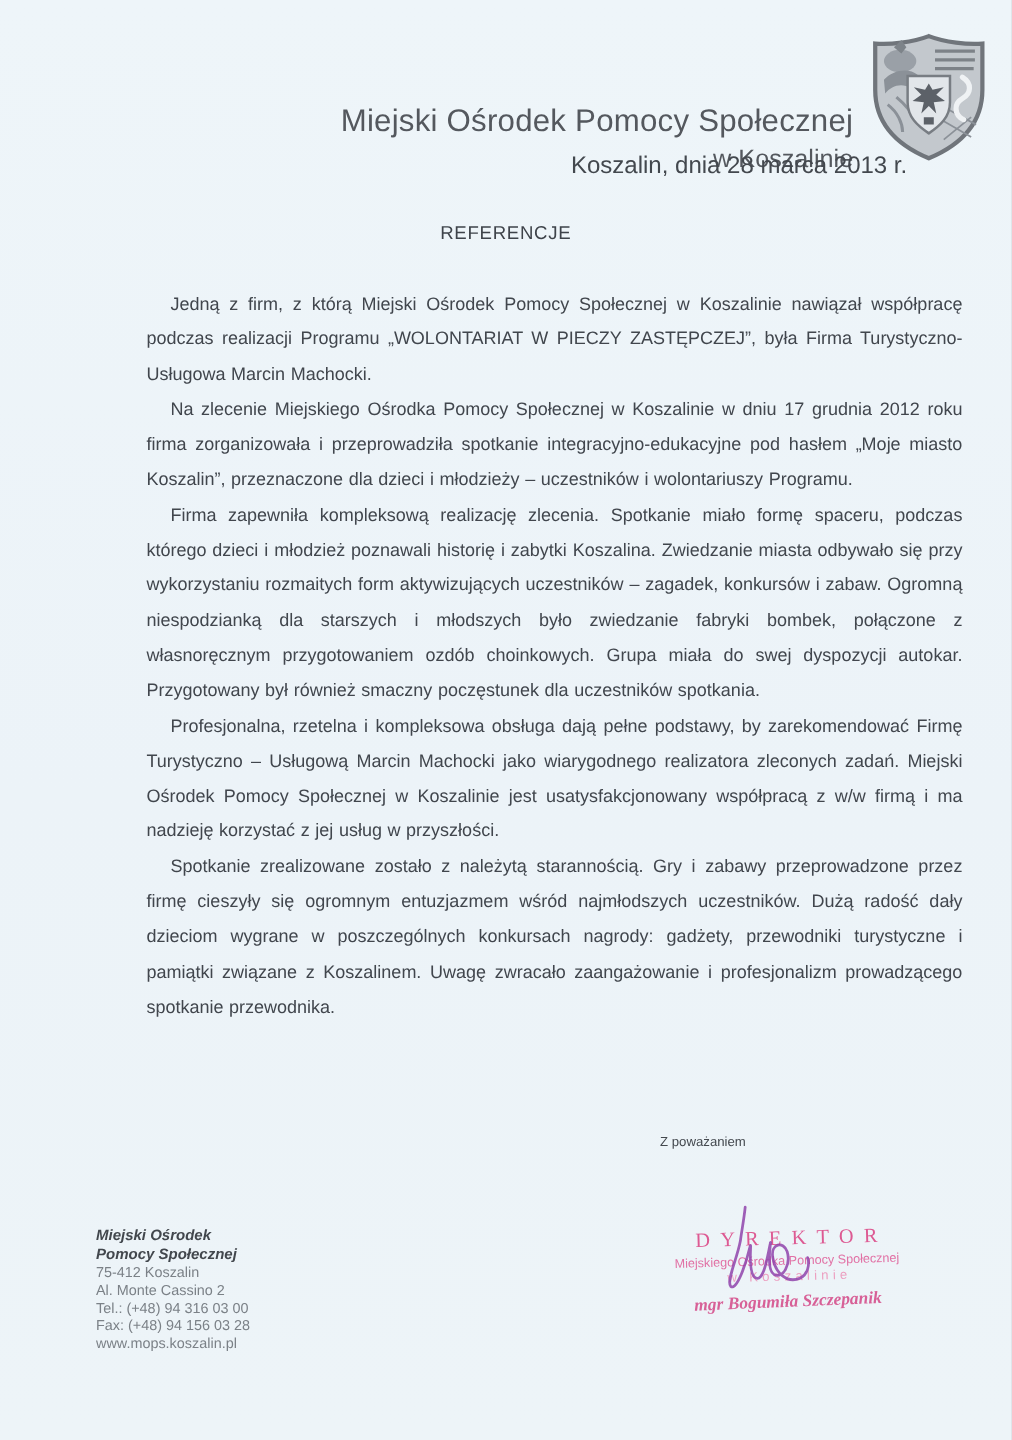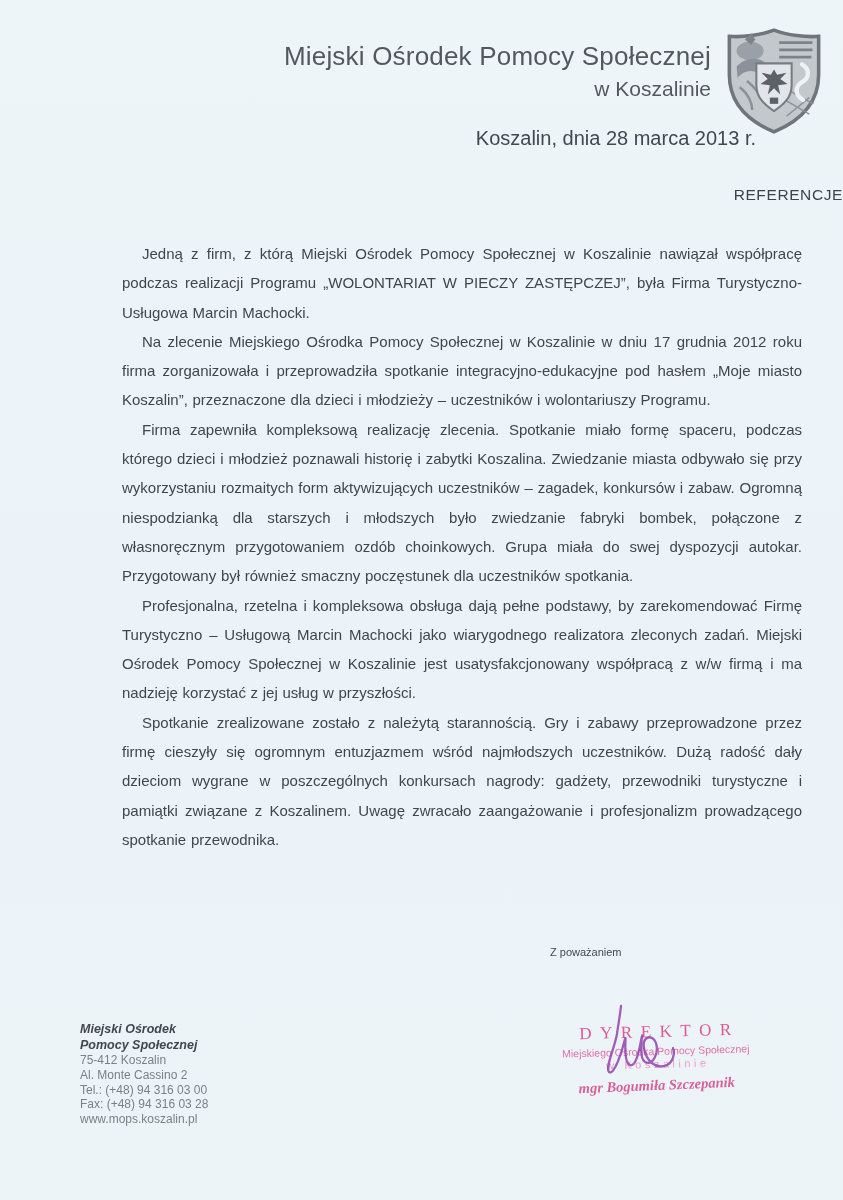--- a/index.html
+++ b/index.html
@@ -11,34 +11,34 @@
     font-family: "Liberation Sans", sans-serif;
     color: #40454c;
     overflow: hidden;
   }
 
   
   .letterhead-org {
     position: absolute; top: 40px; left: 0; width: 711px;
     text-align: right; color: #54585e; line-height: 1.25;
   }
-  .org-line1 { font-size: 26px; letter-spacing: 0.2px; }
+  .org-line1 { font-size: 26px; letter-spacing: 0.2px; margin-top: 44px; }
   .org-line2 { font-size: 21px; margin-top: 3px; }
 
   .crest { position: absolute; top: 27px; left: 721px; width: 106px; height: 108px; }
   .crest svg { width: 100%; height: 100%; display: block; }
 
   .dateline {
     position: absolute; top: 127px; right: 87px;
     font-size: 20px; color: #43484e;
   }
 
   .doc-title {
     position: absolute; top: 186px; left: 0; width: 100%;
-    text-align: right; font-size: 15.5px; letter-spacing: 0.6px;
+    text-align: center; font-size: 15.5px; letter-spacing: 0.6px;
     color: #3e434a; font-weight: 500;
   }
 
   
   .letter-body {
     position: absolute; top: 239px; left: 86px; width: 680px;
     font-size: 15px; line-height: 29.3px; text-align: justify;
     color: #41464d; word-spacing: 0.5px; margin-left: 36px;
   }
   .letter-body p { margin: 0; text-indent: 20px; }
@@ -116,21 +116,21 @@
   </div>
 
   <div class="closing">Z poważaniem</div>
 
   <div class="footer-contact">
     <div class="fc-bold">Miejski Ośrodek</div>
     <div class="fc-bold">Pomocy Społecznej</div>
     <div>75-412 Koszalin</div>
     <div>Al. Monte Cassino 2</div>
     <div>Tel.: (+48) 94 316 03 00</div>
-    <div>Fax: (+48) 94 316 03 28</div>
+    <div>Fax: (+48) 94 156 03 28</div>
     <div>www.mops.koszalin.pl</div>
   </div>
 
   <div class="stamp">
     <div class="stamp-l1">DYREKTOR</div>
     <div class="stamp-l2">Miejskiego Ośrodka Pomocy Społecznej</div>
     <div class="stamp-l3">w Koszalinie</div>
     <div class="stamp-l4">mgr Bogumiła Szczepanik</div>
   </div>
 

